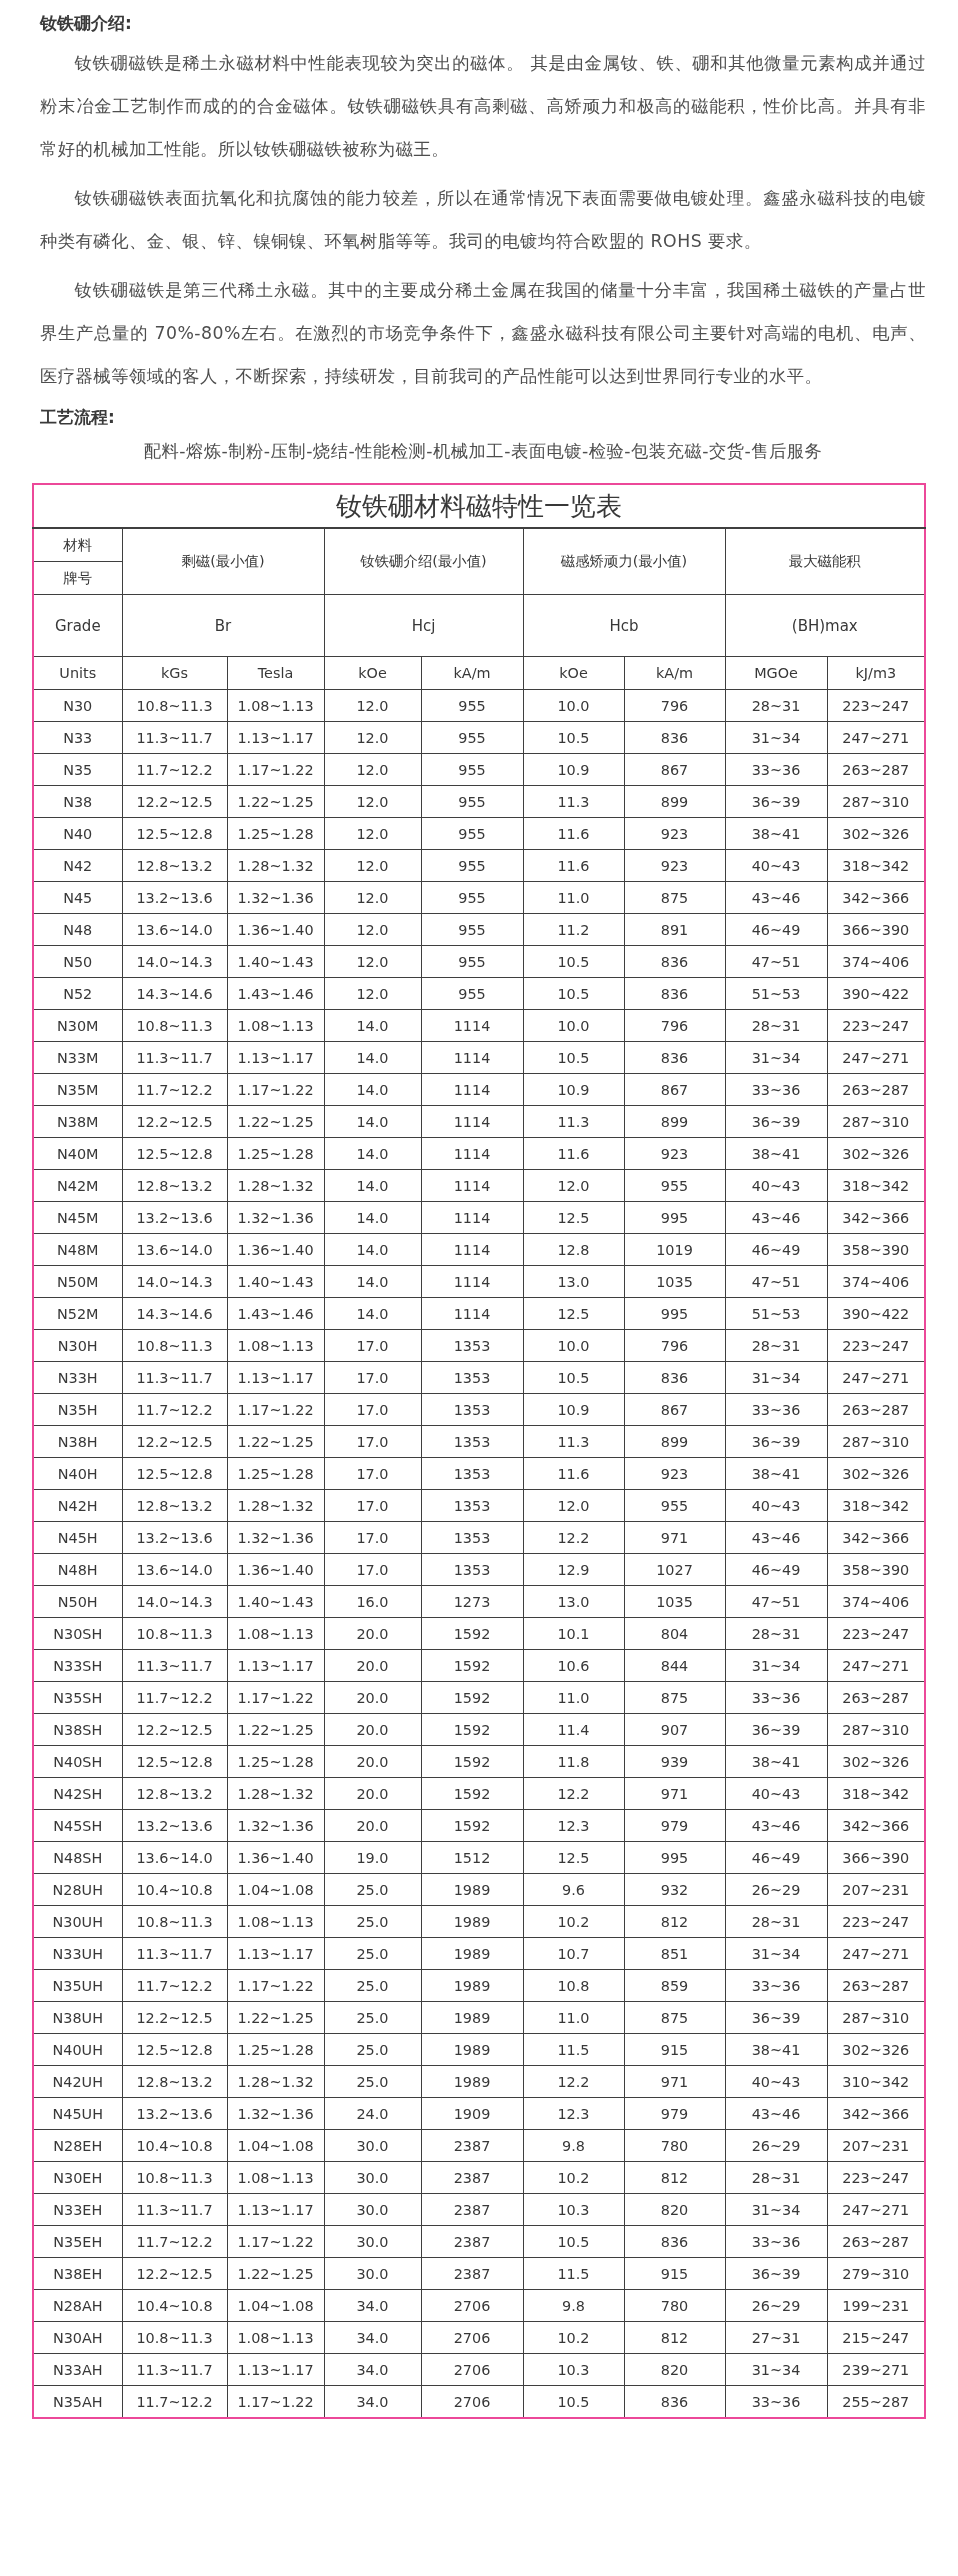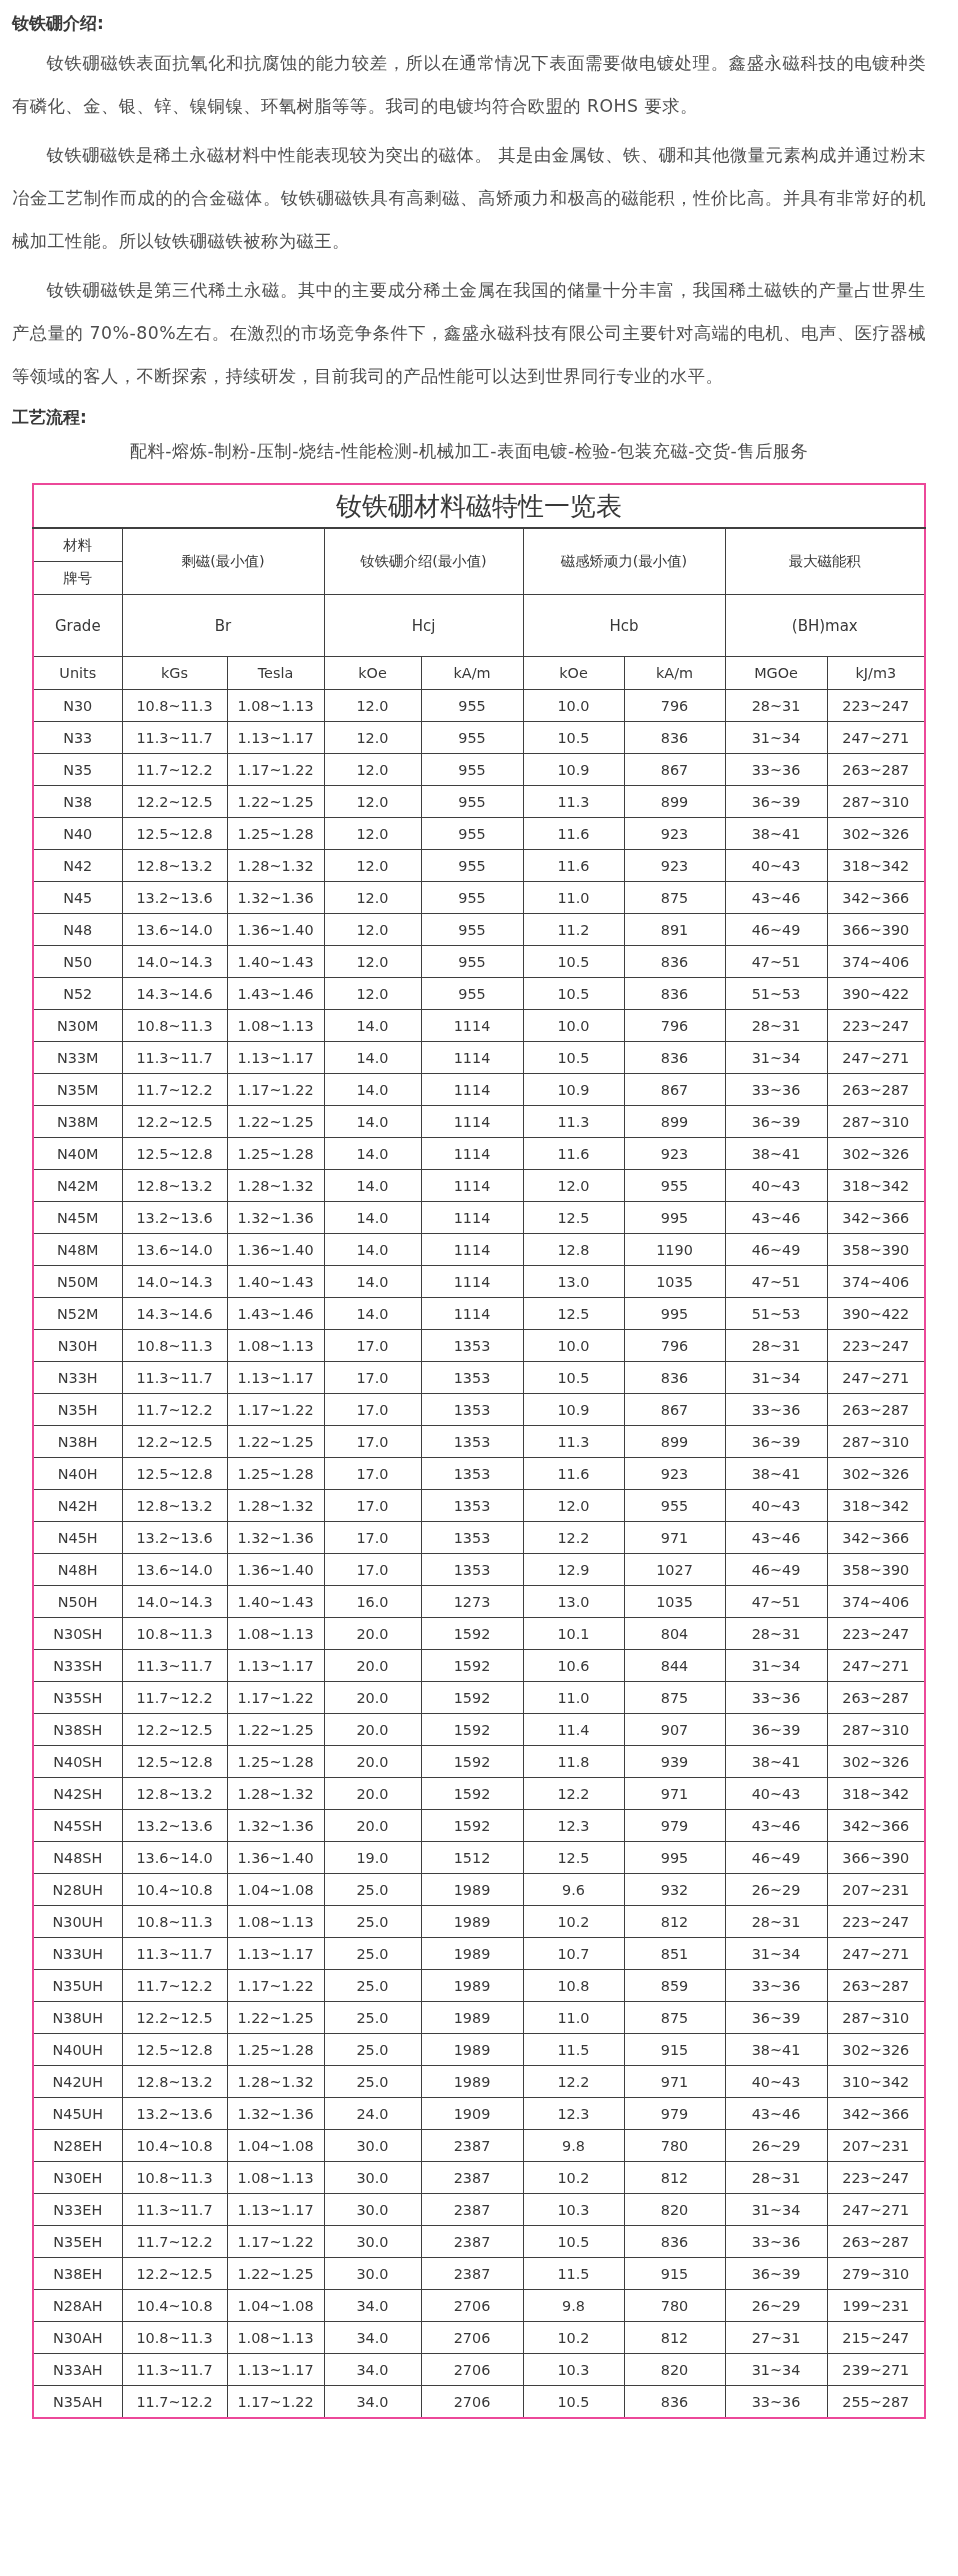--- a/index.html
+++ b/index.html
@@ -6,21 +6,21 @@
     margin: 0;
     padding: 0;
     background: #ffffff;
   }
   body {
     width: 958px;
     font-family: "DejaVu Sans", "Liberation Sans", sans-serif;
     color: #454545;
   }
   .content {
-    padding: 10px 32px 0 12px;
+    padding: 10px 32px 0 40px;
   }
   .sec-heading {
     font-size: 17px;
     font-weight: bold;
     color: #3a3a3a;
     line-height: 26px;
     margin: 0;
   }
   .sec-heading.second {
     margin-top: 6px;
@@ -88,22 +88,22 @@
     font-size: 14.4px;
     height: 31px;
   }
 </style>
 </head>
 <body>
 
 <div class="content">
   <div class="sec-heading">钕铁硼介绍:</div>
   <div>
+      <p class="para">钕铁硼磁铁是稀土永磁材料中性能表现较为突出的磁体。 其是由金属钕、铁、硼和其他微量元素构成并通过粉末冶金工艺制作而成的的合金磁体。钕铁硼磁铁具有高剩磁、高矫顽力和极高的磁能积，性价比高。并具有非常好的机械加工性能。所以钕铁硼磁铁被称为磁王。</p>
       <p class="para">钕铁硼磁铁表面抗氧化和抗腐蚀的能力较差，所以在通常情况下表面需要做电镀处理。鑫盛永磁科技的电镀种类有磷化、金、银、锌、镍铜镍、环氧树脂等等。我司的电镀均符合欧盟的 ROHS 要求。</p>
-      <p class="para">钕铁硼磁铁是稀土永磁材料中性能表现较为突出的磁体。 其是由金属钕、铁、硼和其他微量元素构成并通过粉末冶金工艺制作而成的的合金磁体。钕铁硼磁铁具有高剩磁、高矫顽力和极高的磁能积，性价比高。并具有非常好的机械加工性能。所以钕铁硼磁铁被称为磁王。</p>
       <p class="para">钕铁硼磁铁是第三代稀土永磁。其中的主要成分稀土金属在我国的储量十分丰富，我国稀土磁铁的产量占世界生产总量的 70%-80%左右。在激烈的市场竞争条件下，鑫盛永磁科技有限公司主要针对高端的电机、电声、医疗器械等领域的客人，不断探索，持续研发，目前我司的产品性能可以达到世界同行专业的水平。</p>
     </div>
   <div class="sec-heading second">工艺流程:</div>
   <div class="flow-line">配料-熔炼-制粉-压制-烧结-性能检测-机械加工-表面电镀-检验-包装充磁-交货-售后服务</div>
 </div>
 
 <table class="props">
   <colgroup>
     <col style="width:89px">
       <col style="width:105px">
@@ -336,21 +336,21 @@
         <td>43~46</td>
         <td>342~366</td>
       </tr>
       <tr>
         <td>N48M</td>
         <td>13.6~14.0</td>
         <td>1.36~1.40</td>
         <td>14.0</td>
         <td>1114</td>
         <td>12.8</td>
-        <td>1190</td>
+        <td>1019</td>
         <td>46~49</td>
         <td>358~390</td>
       </tr>
       <tr>
         <td>N50M</td>
         <td>14.0~14.3</td>
         <td>1.40~1.43</td>
         <td>14.0</td>
         <td>1114</td>
         <td>13.0</td>

